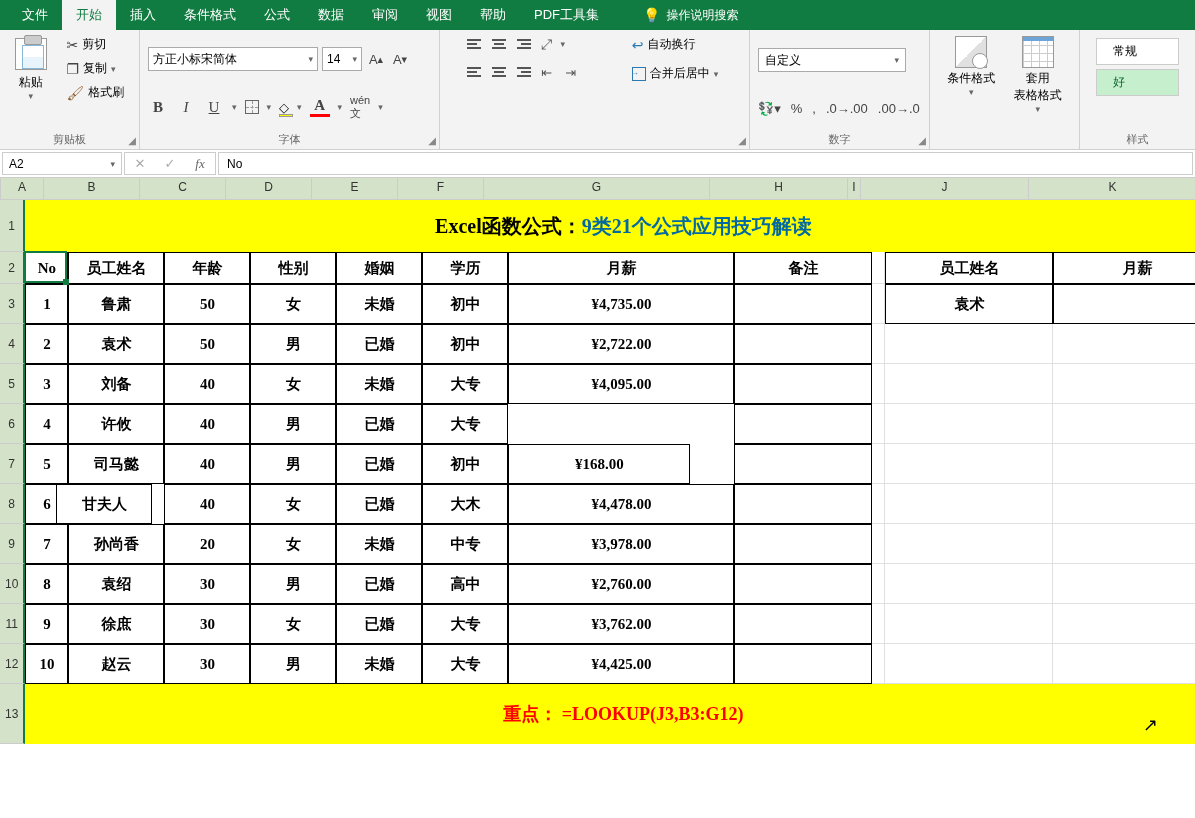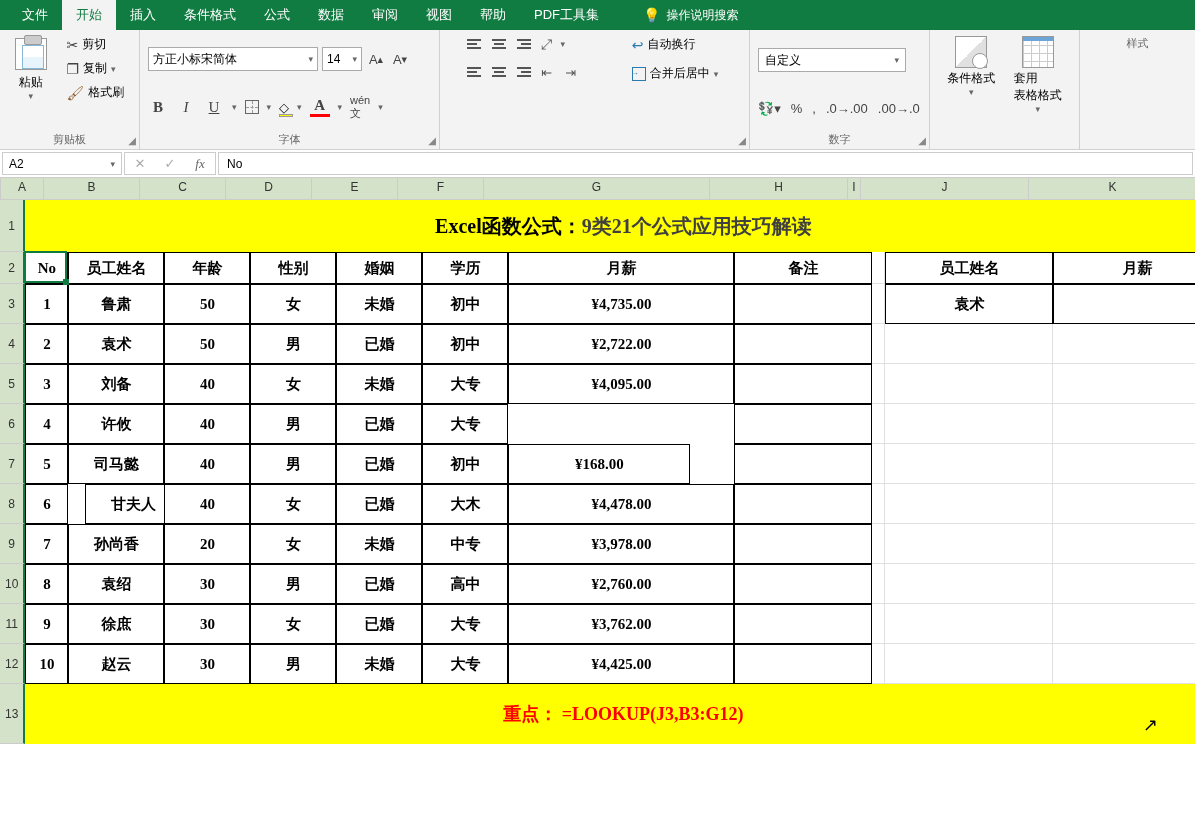--- a/index.html
+++ b/index.html
@@ -90,21 +90,21 @@
 .col-h { background: #e6e6e6; border-right: 1px solid #ccc; border-bottom: 1px solid #ccc; text-align: center; padding-top: 2px; color: #333; font-size: 12px; }
 .col-h.selected { background: #d3e2c8; }
 .row-headers { display: flex; flex-direction: column; width: 26px; }
 .row-h { background: #e6e6e6; border-right: 1px solid #ccc; border-bottom: 1px solid #ccc; text-align: center; display: flex; align-items: center; justify-content: center; color: #333; font-size: 12px; }
 .row-h.highlighted { background: #d3e2c8; border-right: 2px solid #107c41; }
 
 .grid { position: relative; }
 
 
 .title-cell { position: absolute; left: 0; top: 0; height: 52px; background: #ffff00; display: flex; align-items: center; justify-content: center; font-family: SimSun, serif; font-weight: bold; font-size: 20px; }
-.title-cell .red { color: #404040; }
+.title-cell .red { color: #0369a1; }
 
 
 .data-cell { position: absolute; border: 1px solid #000; background: #fff; display: flex; align-items: center; justify-content: center; font-family: SimSun, serif; font-weight: bold; font-size: 15px; }
 .header-cell { font-weight: bold; }
 .grid-cell { position: absolute; border-right: 1px solid #e0e0e0; border-bottom: 1px solid #e0e0e0; }
 
 
 .selection { position: absolute; border: 2px solid #107c41; pointer-events: none; }
 .selection::after { content:""; position:absolute; right:-4px; bottom:-4px; width:6px; height:6px; background:#107c41; }
 
@@ -275,29 +275,33 @@
 
   <div class="ribbon-group" style="width:150px">
     <div class="ribbon-body" style="flex-direction:row">
       <div class="style-big-btn">
         <div class="style-icon cond-icon"></div>
         <span>条件格式</span>
         <span class="drop-icon">▾</span>
       </div>
       <div class="style-big-btn">
         <div class="style-icon table-icon"></div>
-        <span style="white-space:pre-line;">套用
+        <span style="white-space:pre-line;text-align:center">套用
 表格格式</span>
         <span class="drop-icon">▾</span>
       </div>
     </div>
     <div class="ribbon-group-title"></div>
   </div>
 
   <div class="ribbon-group" style="flex:1;border-right:none">
+    <div class="style-gallery">
+      <div class="style-cell">常规</div>
+      <div class="style-cell style-good">好</div>
+    </div>
     <div class="ribbon-group-title">样式</div>
   </div>
 </div>
 
 <div class="formula-bar-row">
   <div class="name-box">
     <span>A2</span>
     <span class="drop-icon">▾</span>
   </div>
   <div class="fx-btns">
@@ -391,21 +395,21 @@
         <div class="data-cell" style="left: 709px; top: 204px; width: 138px; height: 40px;"></div>
         <div class="data-cell" style="left: 0px; top: 244px; width: 43px; height: 40px;">5</div>
         <div class="data-cell" style="left: 43px; top: 244px; width: 96px; height: 40px;">司马懿</div>
         <div class="data-cell" style="left: 139px; top: 244px; width: 86px; height: 40px;">40</div>
         <div class="data-cell" style="left: 225px; top: 244px; width: 86px; height: 40px;">男</div>
         <div class="data-cell" style="left: 311px; top: 244px; width: 86px; height: 40px;">已婚</div>
         <div class="data-cell" style="left: 397px; top: 244px; width: 86px; height: 40px;">初中</div>
         <div class="data-cell" style="left: 483px; top: 244px; width: 182px; height: 40px;">¥168.00</div>
         <div class="data-cell" style="left: 709px; top: 244px; width: 138px; height: 40px;"></div>
         <div class="data-cell" style="left: 0px; top: 284px; width: 43px; height: 40px;">6</div>
-        <div class="data-cell" style="left: 60px; top: 284px; width: 96px; height: 40px;">甘夫人</div>
+        <div class="data-cell" style="left: 31px; top: 284px; width: 96px; height: 40px;">甘夫人</div>
         <div class="data-cell" style="left: 139px; top: 284px; width: 86px; height: 40px;">40</div>
         <div class="data-cell" style="left: 225px; top: 284px; width: 86px; height: 40px;">女</div>
         <div class="data-cell" style="left: 311px; top: 284px; width: 86px; height: 40px;">已婚</div>
         <div class="data-cell" style="left: 397px; top: 284px; width: 86px; height: 40px;">大木</div>
         <div class="data-cell" style="left: 483px; top: 284px; width: 226px; height: 40px;">¥4,478.00</div>
         <div class="data-cell" style="left: 709px; top: 284px; width: 138px; height: 40px;"></div>
         <div class="data-cell" style="left: 0px; top: 324px; width: 43px; height: 40px;">7</div>
         <div class="data-cell" style="left: 43px; top: 324px; width: 96px; height: 40px;">孙尚香</div>
         <div class="data-cell" style="left: 139px; top: 324px; width: 86px; height: 40px;">20</div>
         <div class="data-cell" style="left: 225px; top: 324px; width: 86px; height: 40px;">女</div>

